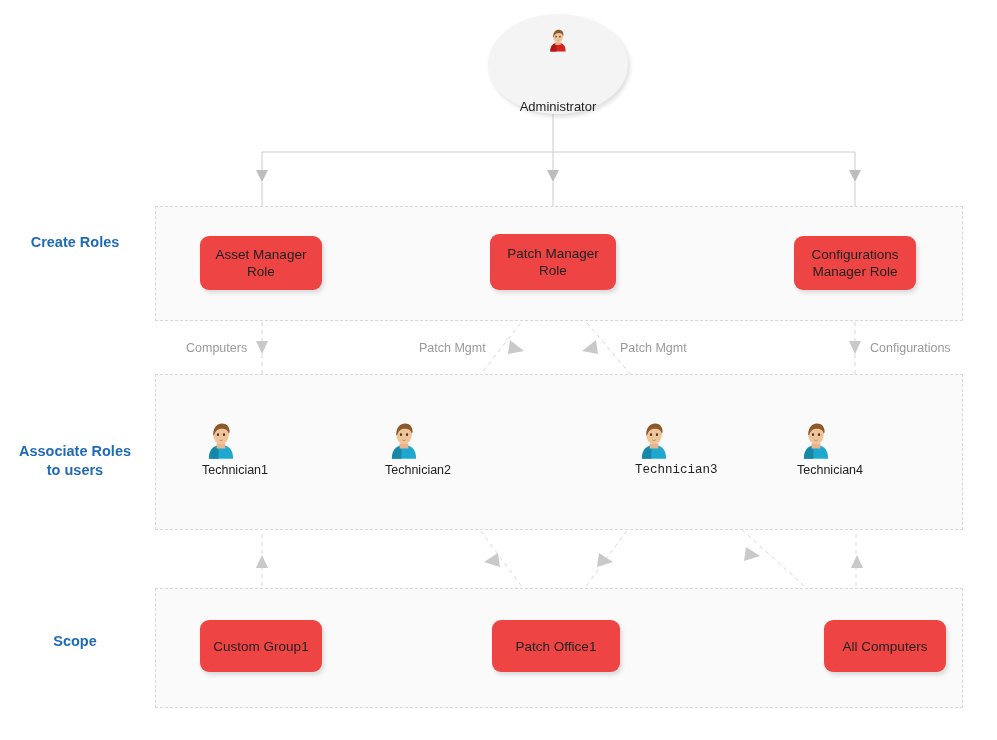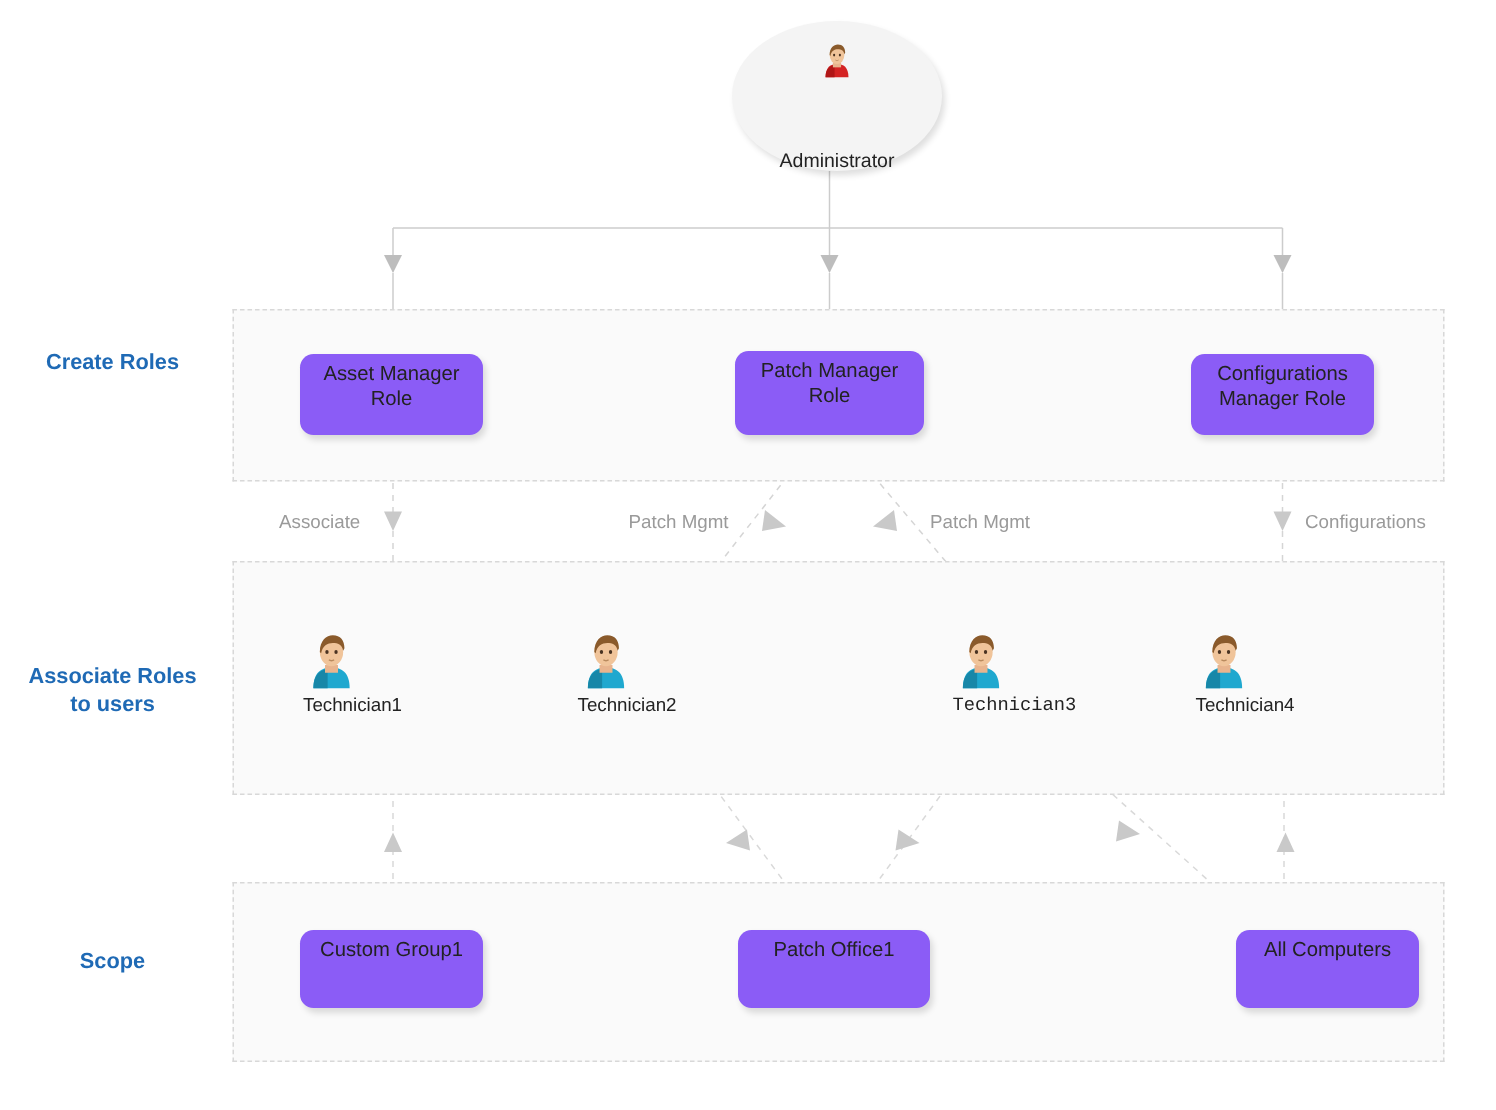--- a/index.html
+++ b/index.html
@@ -77,25 +77,25 @@
   }
   .admin-node .caption {
     font-size: 13px;
     color: #222222;
     margin-top: 2px;
   }
 
   
   .box-node {
     position: absolute;
-    background: #8b5cf6;
+    background: #ef4444;
     border-radius: 9px;
     box-shadow: 2px 3px 4px rgba(0,0,0,0.13);
     display: flex;
-    align-items: flex-start;
+    align-items: center;
     justify-content: center;
     text-align: center;
     font-size: 13.5px;
     color: #222222;
     line-height: 17px;
     box-sizing: border-box;
     padding: 4px 8px;
   }
 
   .role-asset  { left: 200px; top: 236px; width: 122px; height: 54px; }
@@ -246,21 +246,21 @@
     </div>
   </div>
 
   <div class="box-node role-config">
     <div>
       <div>Configurations</div>
       <div>Manager Role</div>
     </div>
   </div>
 
-  <div class="edge-label el-inventory">Associate</div>
+  <div class="edge-label el-inventory">Computers</div>
   <div class="edge-label el-patch-l">Patch Mgmt</div>
   <div class="edge-label el-patch-r">Patch Mgmt</div>
   <div class="edge-label el-config">Configurations</div>
 
   <div class="person-node tech1">
     <svg width="38" height="42" viewBox="0 0 44 48">
       <path d="M 8 47 C 8 35 14 31 22 31 C 30 31 36 35 36 47 Z" fill="#1fa8cf"></path>
       <path d="M 8 47 C 8 37 13 33 19 32 L 19 47 Z" fill="#1787a8"></path>
       <path d="M 17 29 L 27 29 L 27 35 L 17 35 Z" fill="#e8b48e"></path>
       <ellipse cx="22" cy="19" rx="9" ry="11" fill="#f0c49a"></ellipse>

